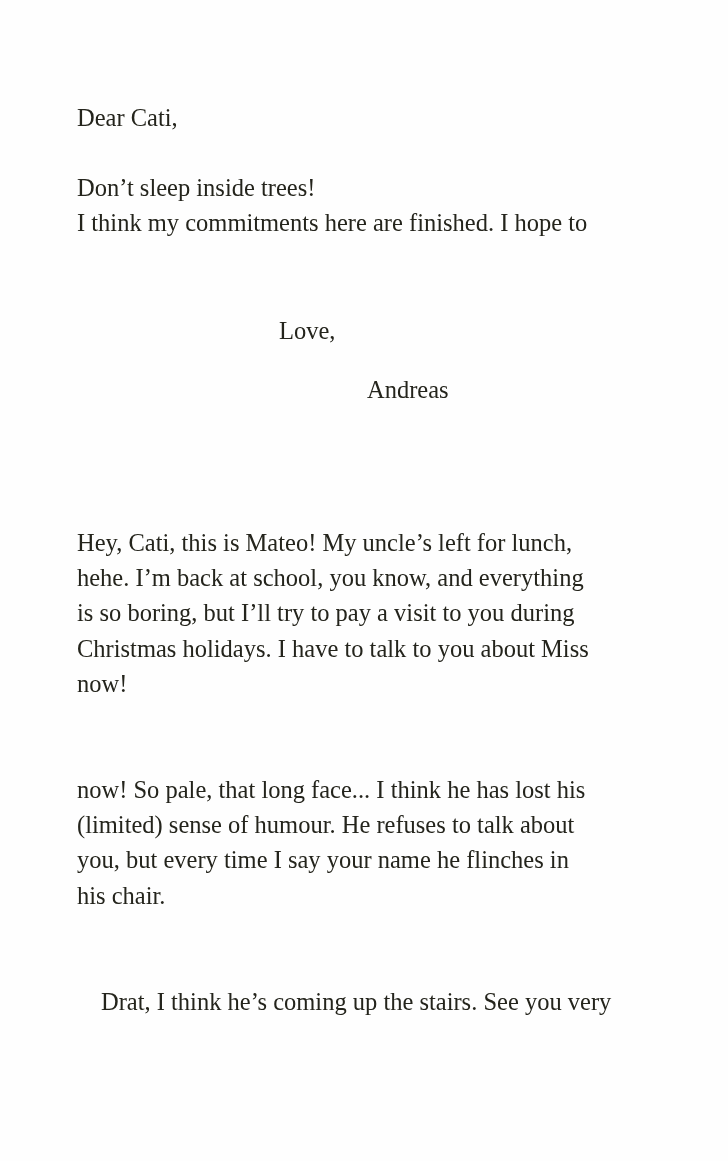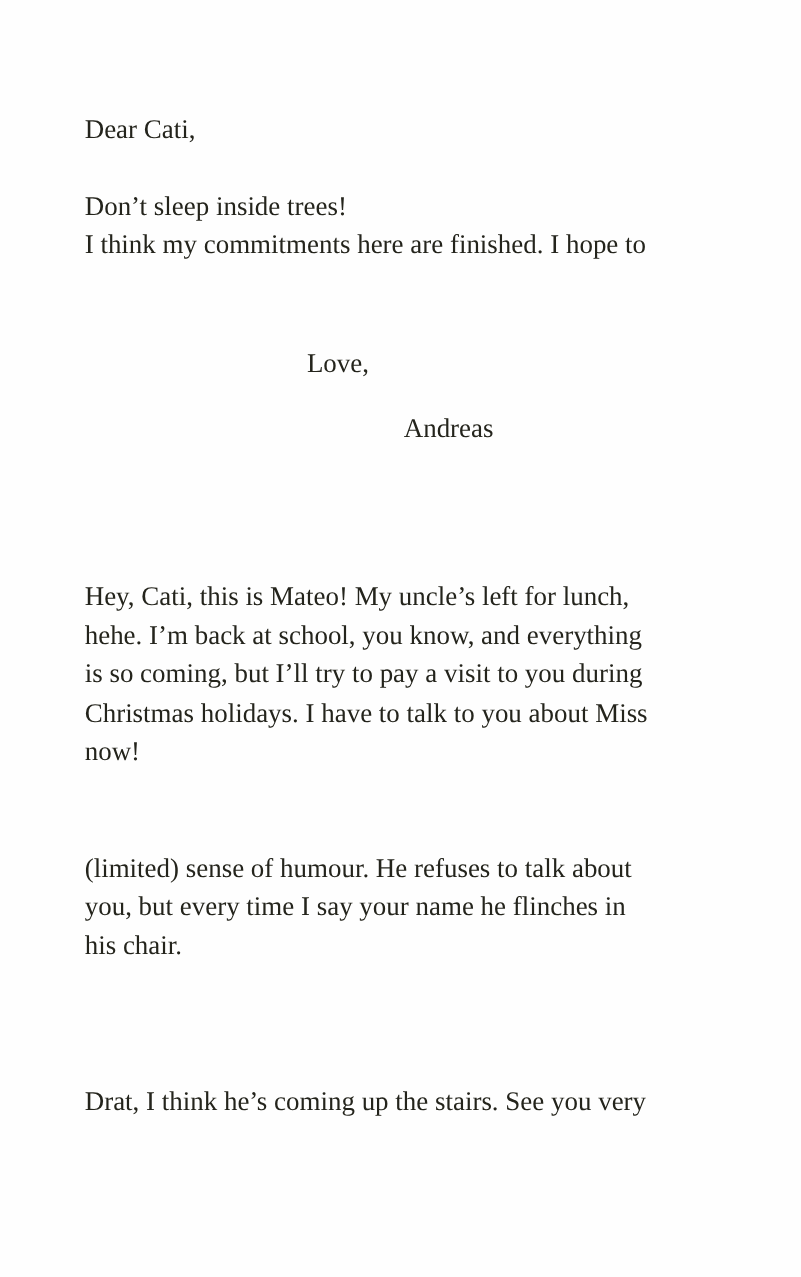--- a/index.html
+++ b/index.html
@@ -42,27 +42,28 @@
   </div>
 
   <div class="line" style="top:313px; left:279px;">Love,</div>
   <div class="line" style="top:372px; left:324px;margin-left:43px;">Andreas</div>
 </div>
 
 <div>
   <div class="para" style="top:525px;">
     <span>Hey, Cati, this is Mateo! My uncle’s left for lunch,</span>
     <span>hehe. I’m back at school, you know, and everything</span>
-    <span>is so coming, but I’ll try to pay a visit to you during</span>
+    <span>is so boring, but I’ll try to pay a visit to you during</span>
     <span>Christmas holidays. I have to talk to you about Miss</span>
     <span>now!</span>
   </div>
 
   <div class="para" style="top:772px;">
+    <span>now! So pale, that long face... I think he has lost his</span>
     <span>(limited) sense of humour. He refuses to talk about</span>
     <span>you, but every time I say your name he flinches in</span>
     <span>his chair.</span>
   </div>
 
-  <div class="para" style="top:984px;">
+  <div class="para" style="top:984px;margin-left:24px;">
     <span>Drat, I think he’s coming up the stairs. See you very</span>
   </div>
 </div>
 
 </body></html>

